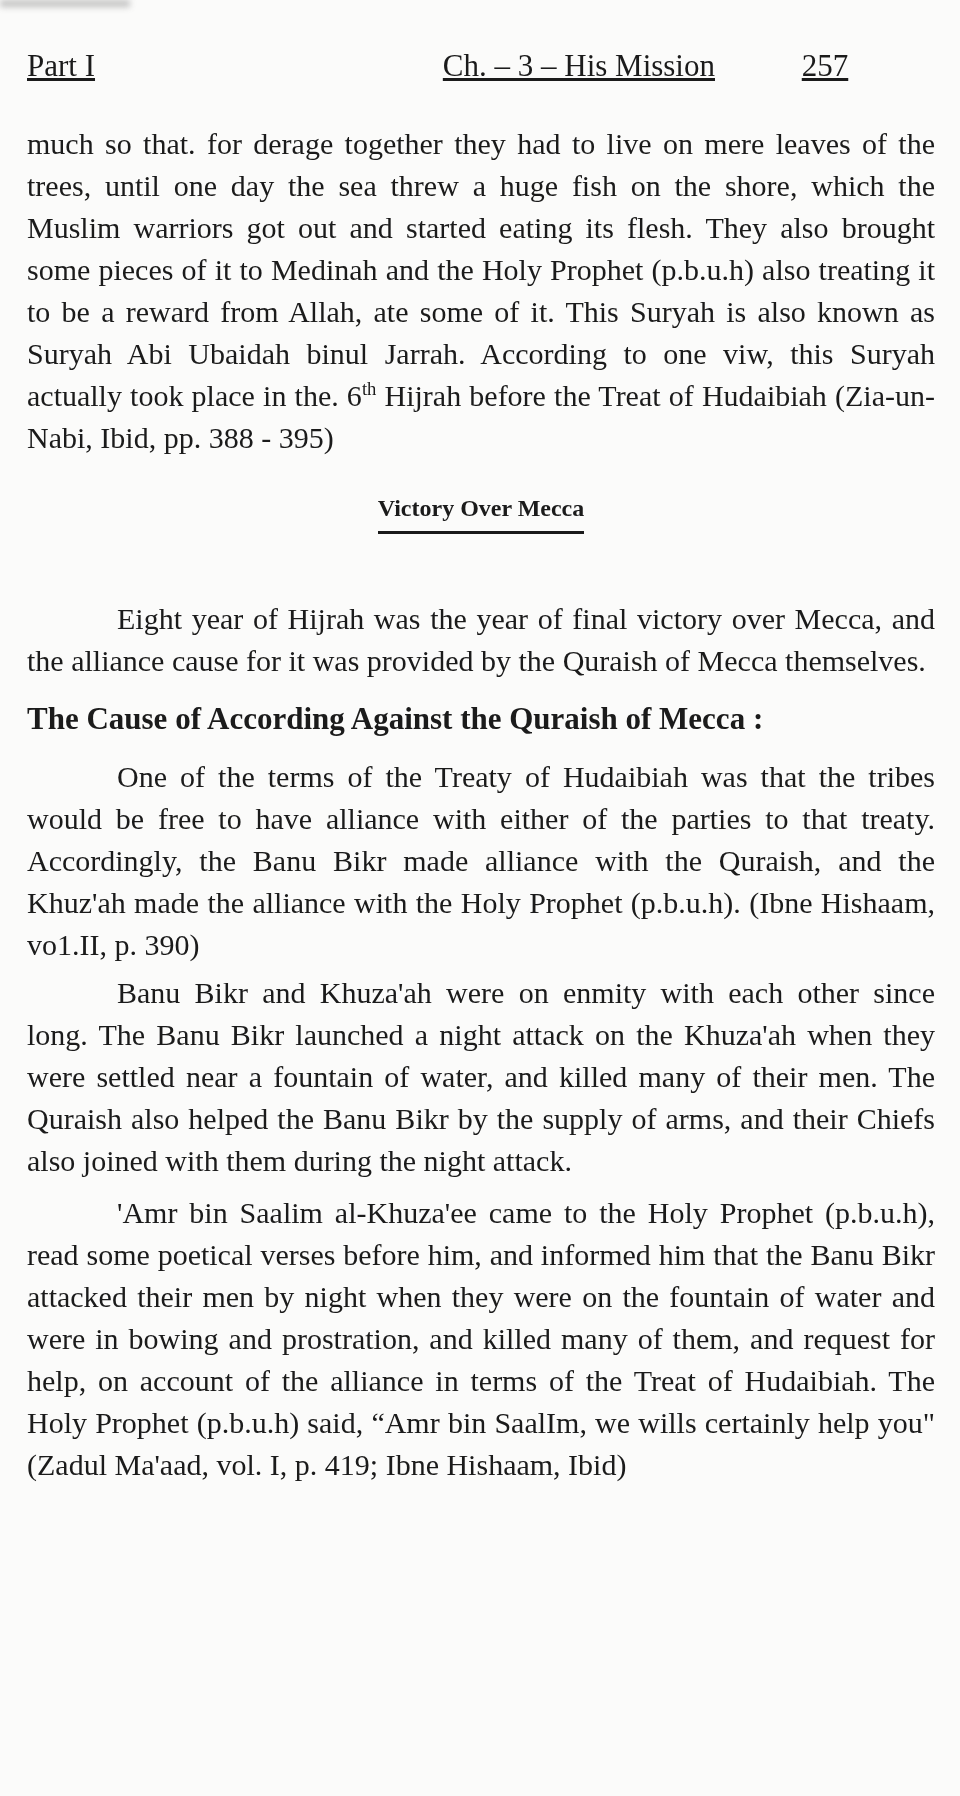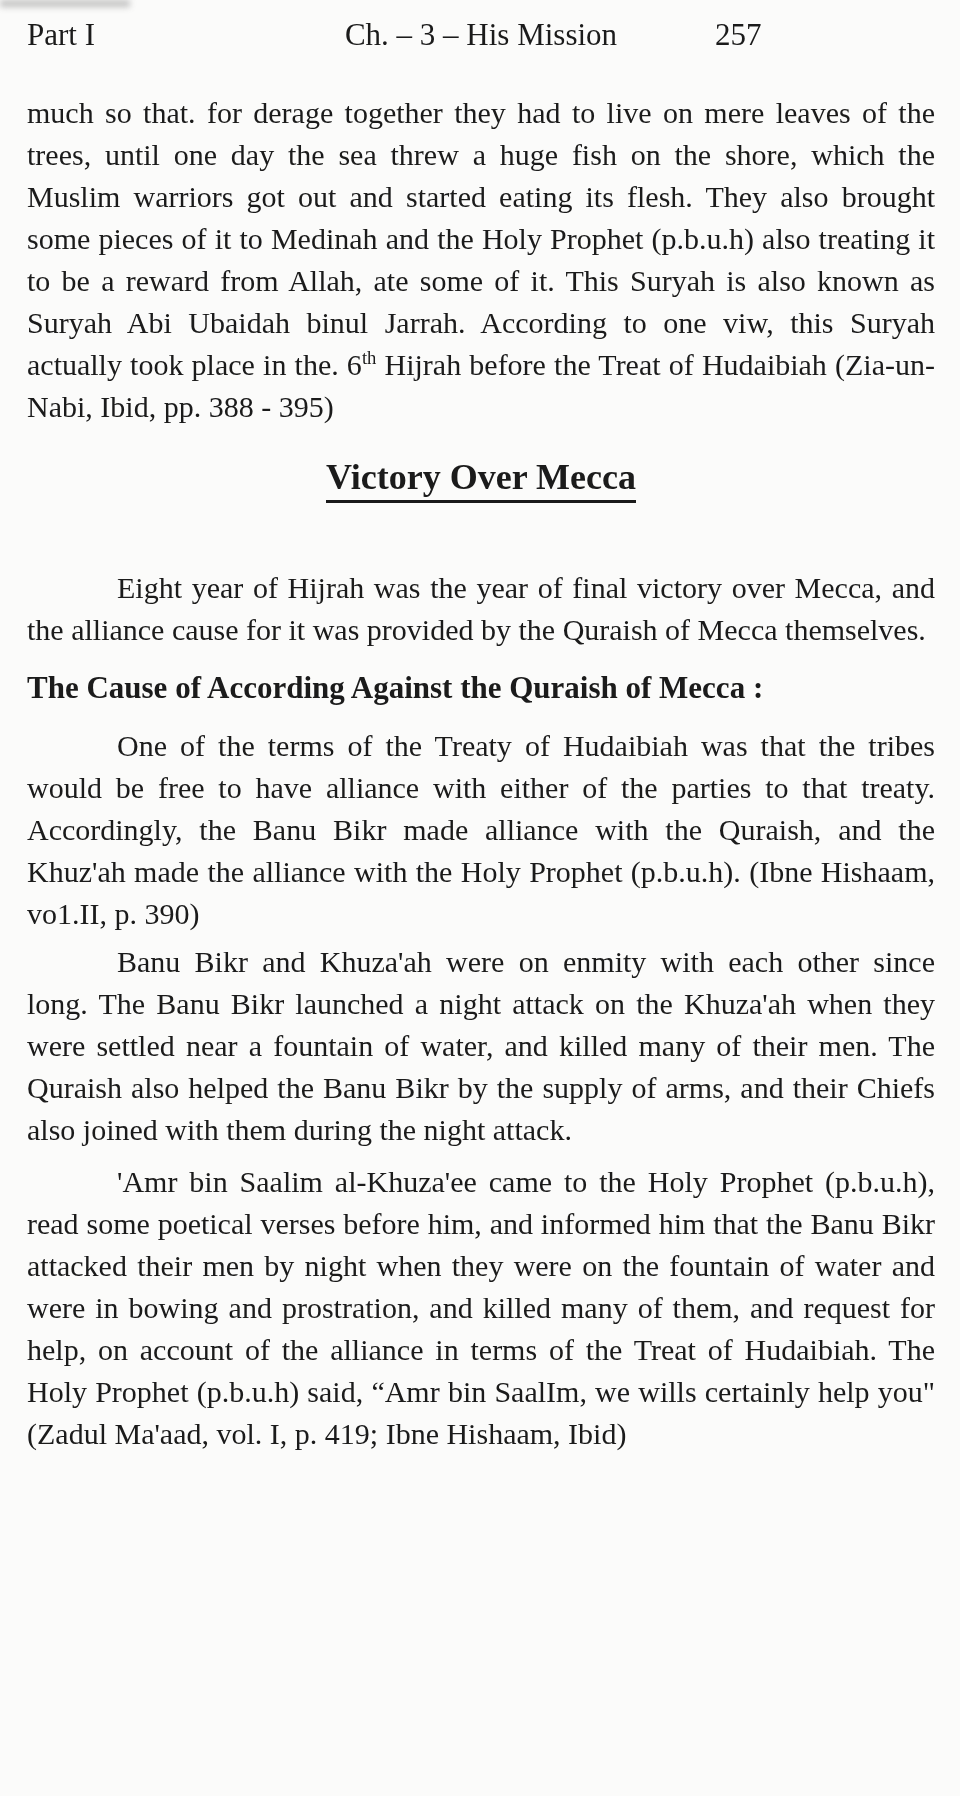--- a/index.html
+++ b/index.html
@@ -27,43 +27,44 @@
   }
   .page {
     padding: 14px 25px 0 27px;
   }
   .page-header {
     display: flex;
     align-items: baseline;
     font-size: 31px;
     line-height: 42px;
     margin-bottom: 36px;
+    text-decoration: underline;
   }
   .page-header .hdr-left  { width: 220px; text-align: left; }
-  .page-header .hdr-center{ flex: 1; text-align: center; }
-  .page-header .hdr-right { width: 220px; text-align: left; }
+  .page-header .hdr-center{ flex: 1; text-align: right; }
+  .page-header .hdr-right { width: 220px; text-align: center; margin-top: 31px; }
 
   .para {
     font-size: 30px;
     line-height: 42px;
     text-align: justify;
     text-indent: 90px;
     margin: 0 0 18px 0;
   }
   .para.no-indent { text-indent: 0; }
 
   .para-suryah   { margin-bottom: 28px; }
   .para-eight    { margin-bottom: 16px; }
   .para-treaty   { margin-bottom: 6px; }
   .para-banu     { margin-bottom: 10px; }
   .para-amr      { margin-bottom: 0; }
 
   .section-heading {
     text-align: center;
-    font-size: 36px;
+    font-size: 24px;
     line-height: 42px;
     font-weight: 700;
     margin: 0 0 64px 0;
   }
   .section-heading .underlined {
     display: inline-block;
     border-bottom: 3px solid #1a1a1a;
     padding-bottom: 2px;
   }
   .sub-heading {

